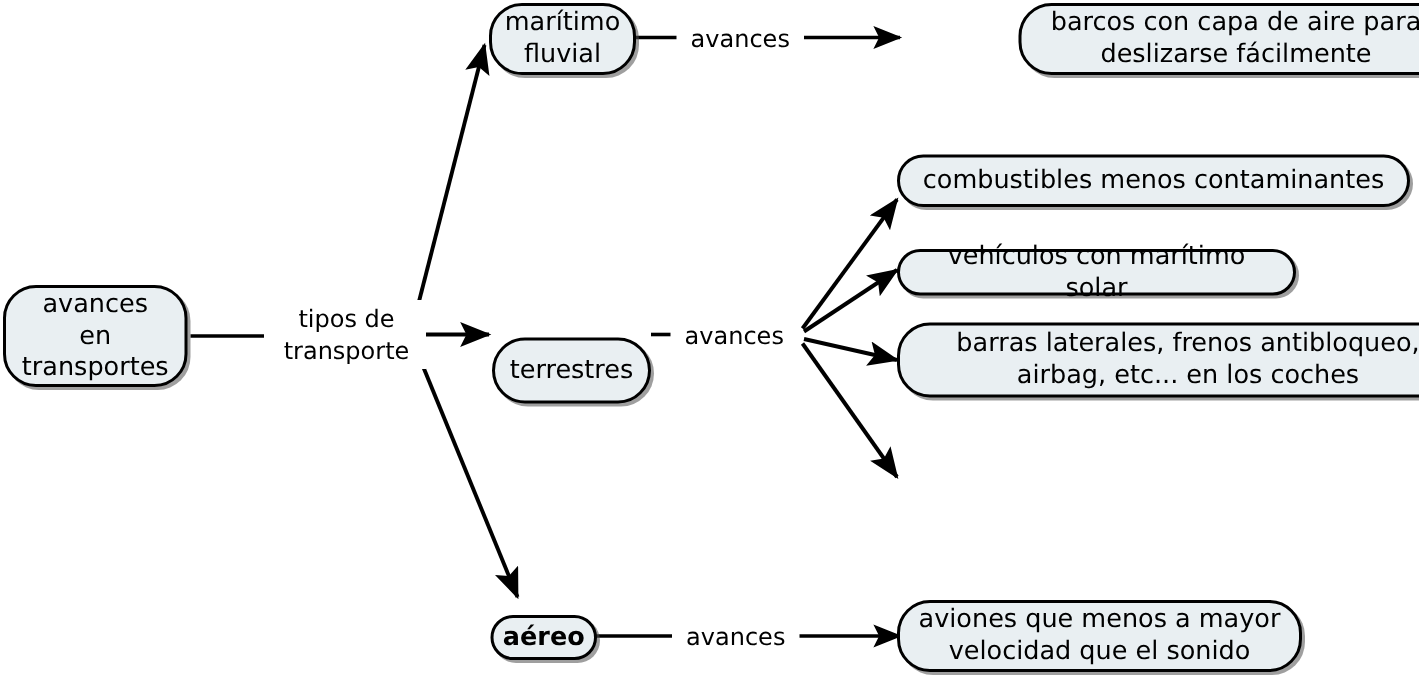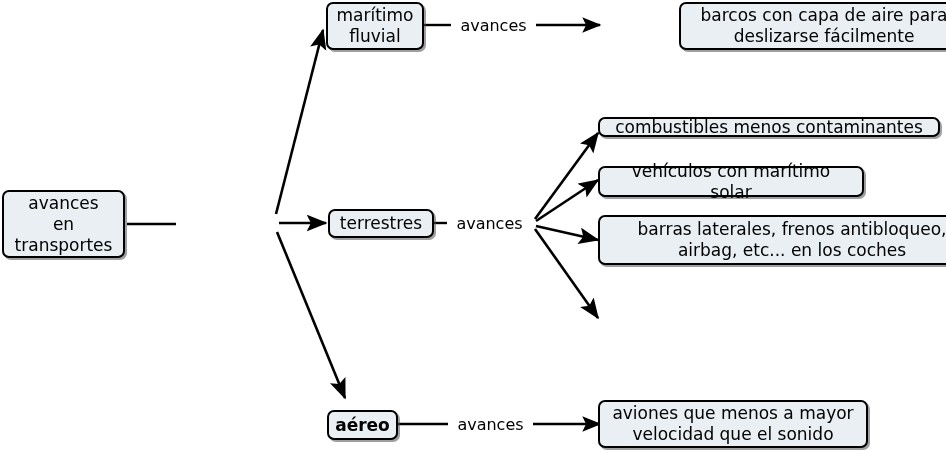--- a/index.html
+++ b/index.html
@@ -23,21 +23,21 @@
     left: 0;
     top: 0;
     width: 946px;
     height: 453px;
   }
   .node {
     position: absolute;
     box-sizing: border-box;
     background: #e9eff2;
     border: 2px solid #000000;
-    border-radius: 7px;
+    border-radius: 22px;
     box-shadow: 2px 2px 0 rgba(80,80,80,0.55);
     display: flex;
     align-items: center;
     justify-content: center;
     text-align: center;
     color: #000000;
     font-size: 17px;
     line-height: 21px;
     padding: 3px 9px;
     white-space: pre-line;
@@ -88,34 +88,36 @@
     <line x1="535" y1="229" x2="598" y2="318" stroke="#000000" stroke-width="2.6" marker-end="url(#arrow)"></line>
 
     <line x1="397" y1="424" x2="449" y2="424" stroke="#000000" stroke-width="2.4"></line>
     <line x1="527" y1="424" x2="600" y2="424" stroke="#000000" stroke-width="2.4" marker-end="url(#arrow)"></line>
   </svg>
 
   <div class="node" style="left:2px; top:190px; width:123px; height:68px;">avances
 en
 transportes</div>
 
+  <div class="link-label multiline" style="left:178px; top:200px; width:100px; height:46px;">tipos de
+transporte</div>
 
   <div class="node" style="left:326px; top:2px; width:98px; height:48px;">marítimo
 fluvial</div>
 
   <div class="link-label" style="left:451px; top:15px; width:79px; height:20px;">avances</div>
 
   <div class="node" style="left:631px; top:2px; width:290px; height:48px;margin-left:48px;">barcos con capa de aire para
 deslizarse fácilmente</div>
 
-  <div class="node" style="left:328px; top:209px; width:106px; height:29px;">terrestres</div>
+  <div class="node" style="left:328px; top:225px; width:106px; height:44px;">terrestres</div>
 
   <div class="link-label" style="left:447px; top:213px; width:79px; height:20px;">avances</div>
 
-  <div class="node" style="left:598px; top:117px; width:342px; height:20px;">combustibles menos contaminantes</div>
+  <div class="node" style="left:598px; top:103px; width:342px; height:35px;">combustibles menos contaminantes</div>
 
   <div class="node" style="left:598px; top:166px; width:266px; height:31px;">vehículos con marítimo solar</div>
 
   <div class="node" style="left:598px; top:215px; width:388px; height:50px;">barras laterales, frenos antibloqueo,
 airbag, etc... en los coches</div>
 
 
   <div class="node" style="left:327px; top:410px; width:71px; height:30px;font-weight:bold;">aéreo</div>
 
   <div class="link-label" style="left:448px; top:414px; width:79px; height:20px;">avances</div>

